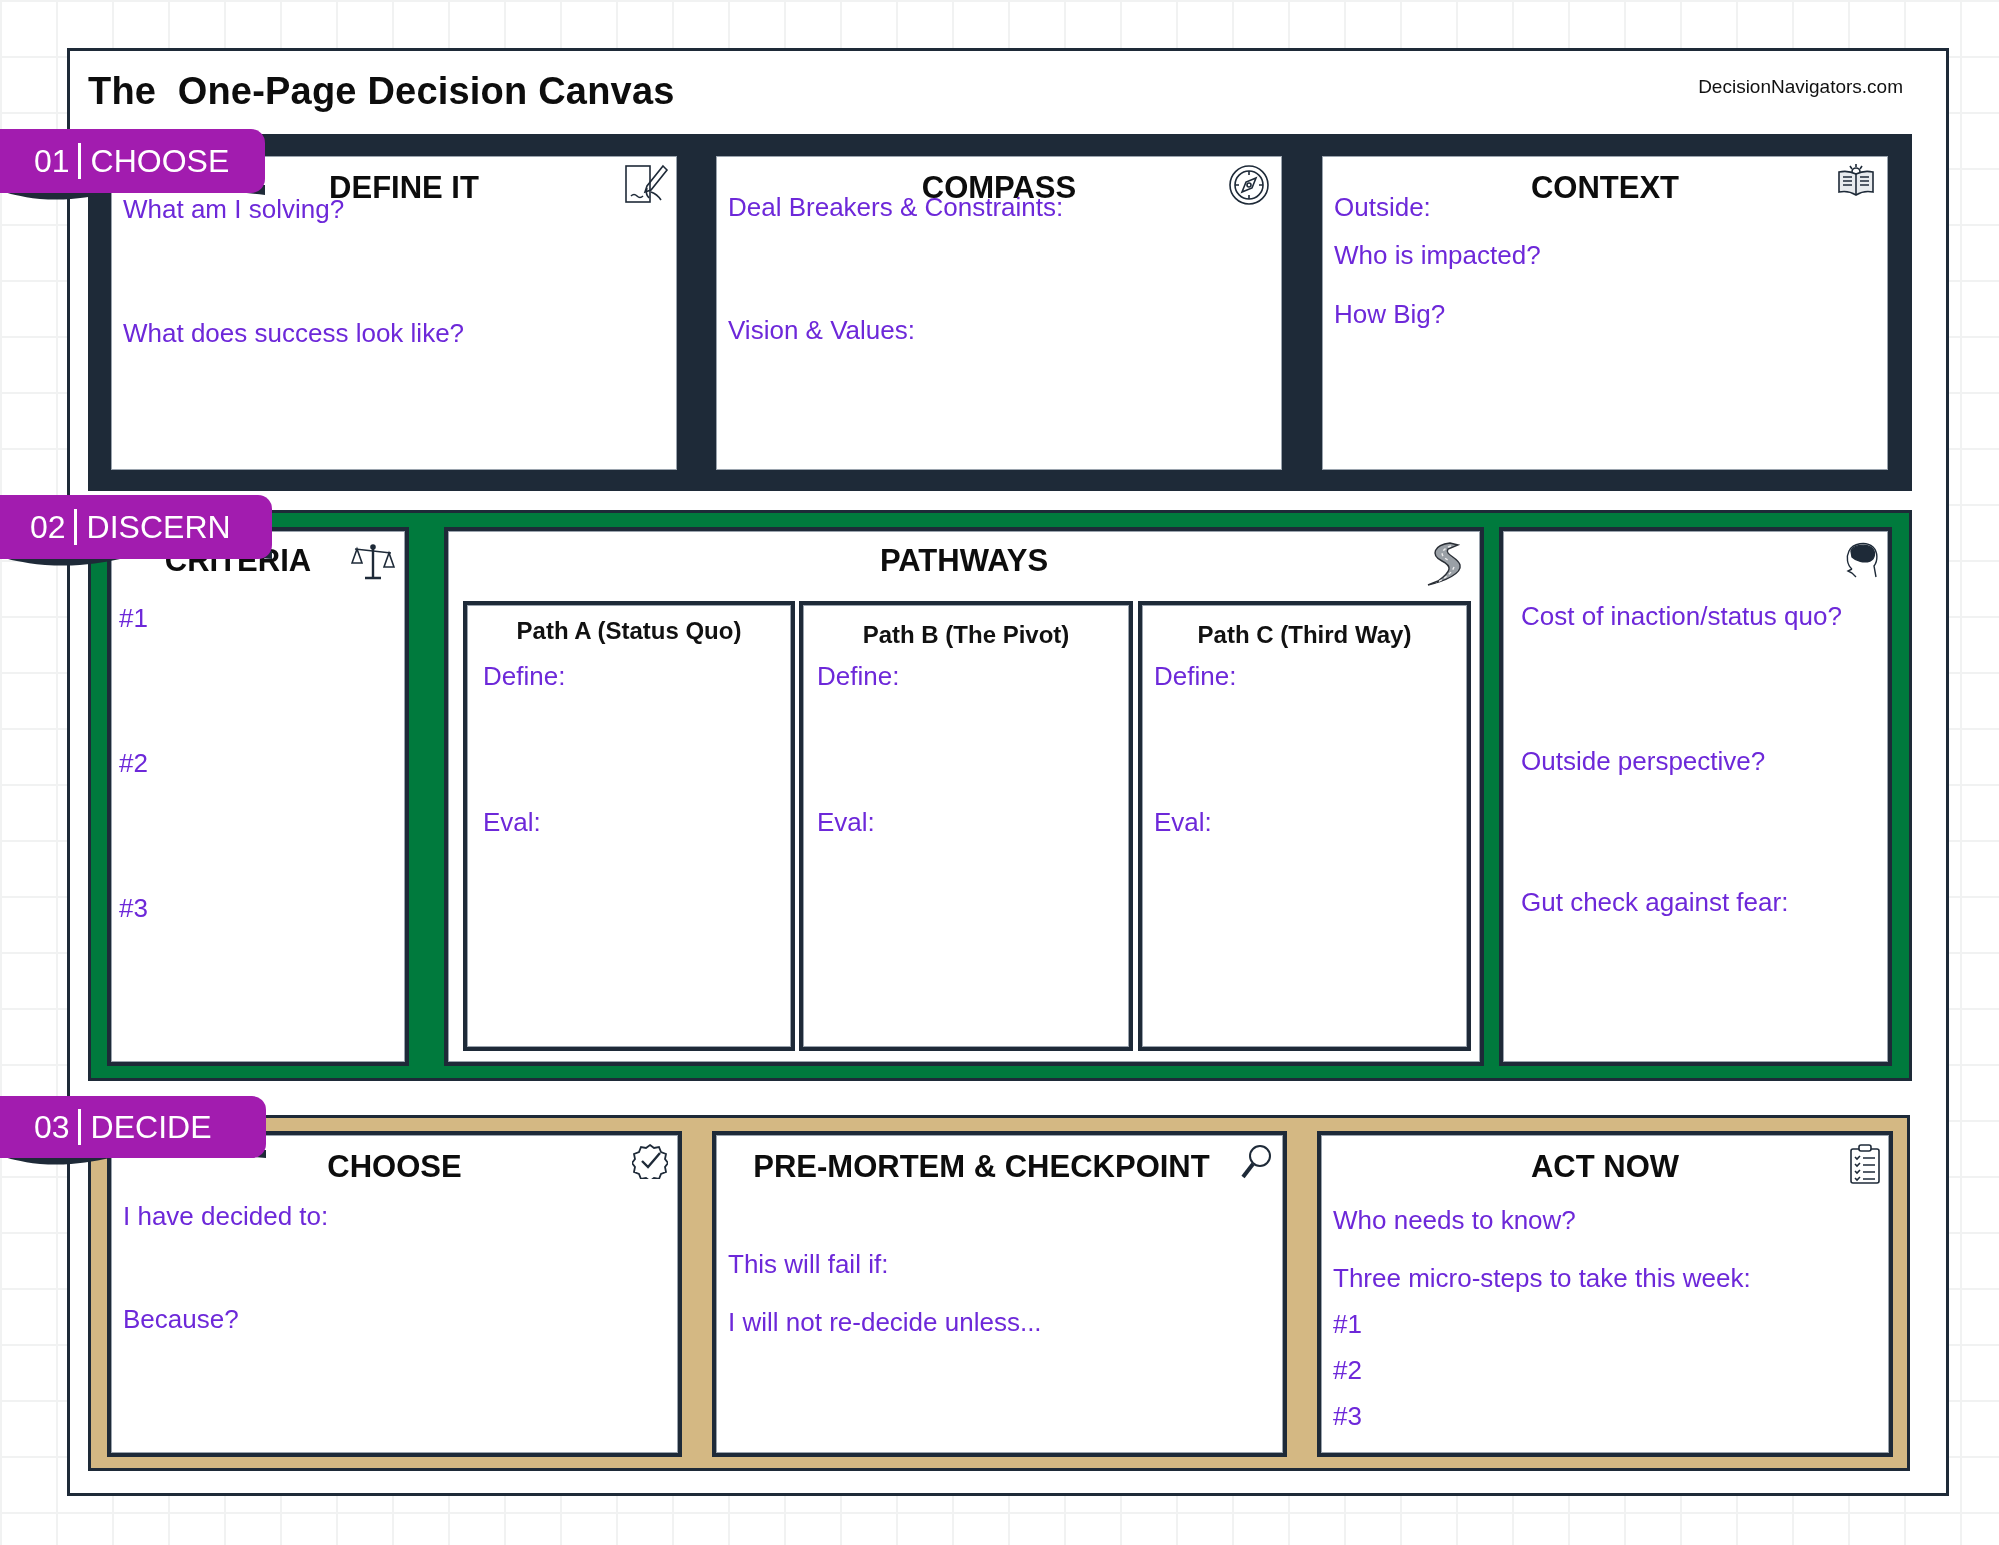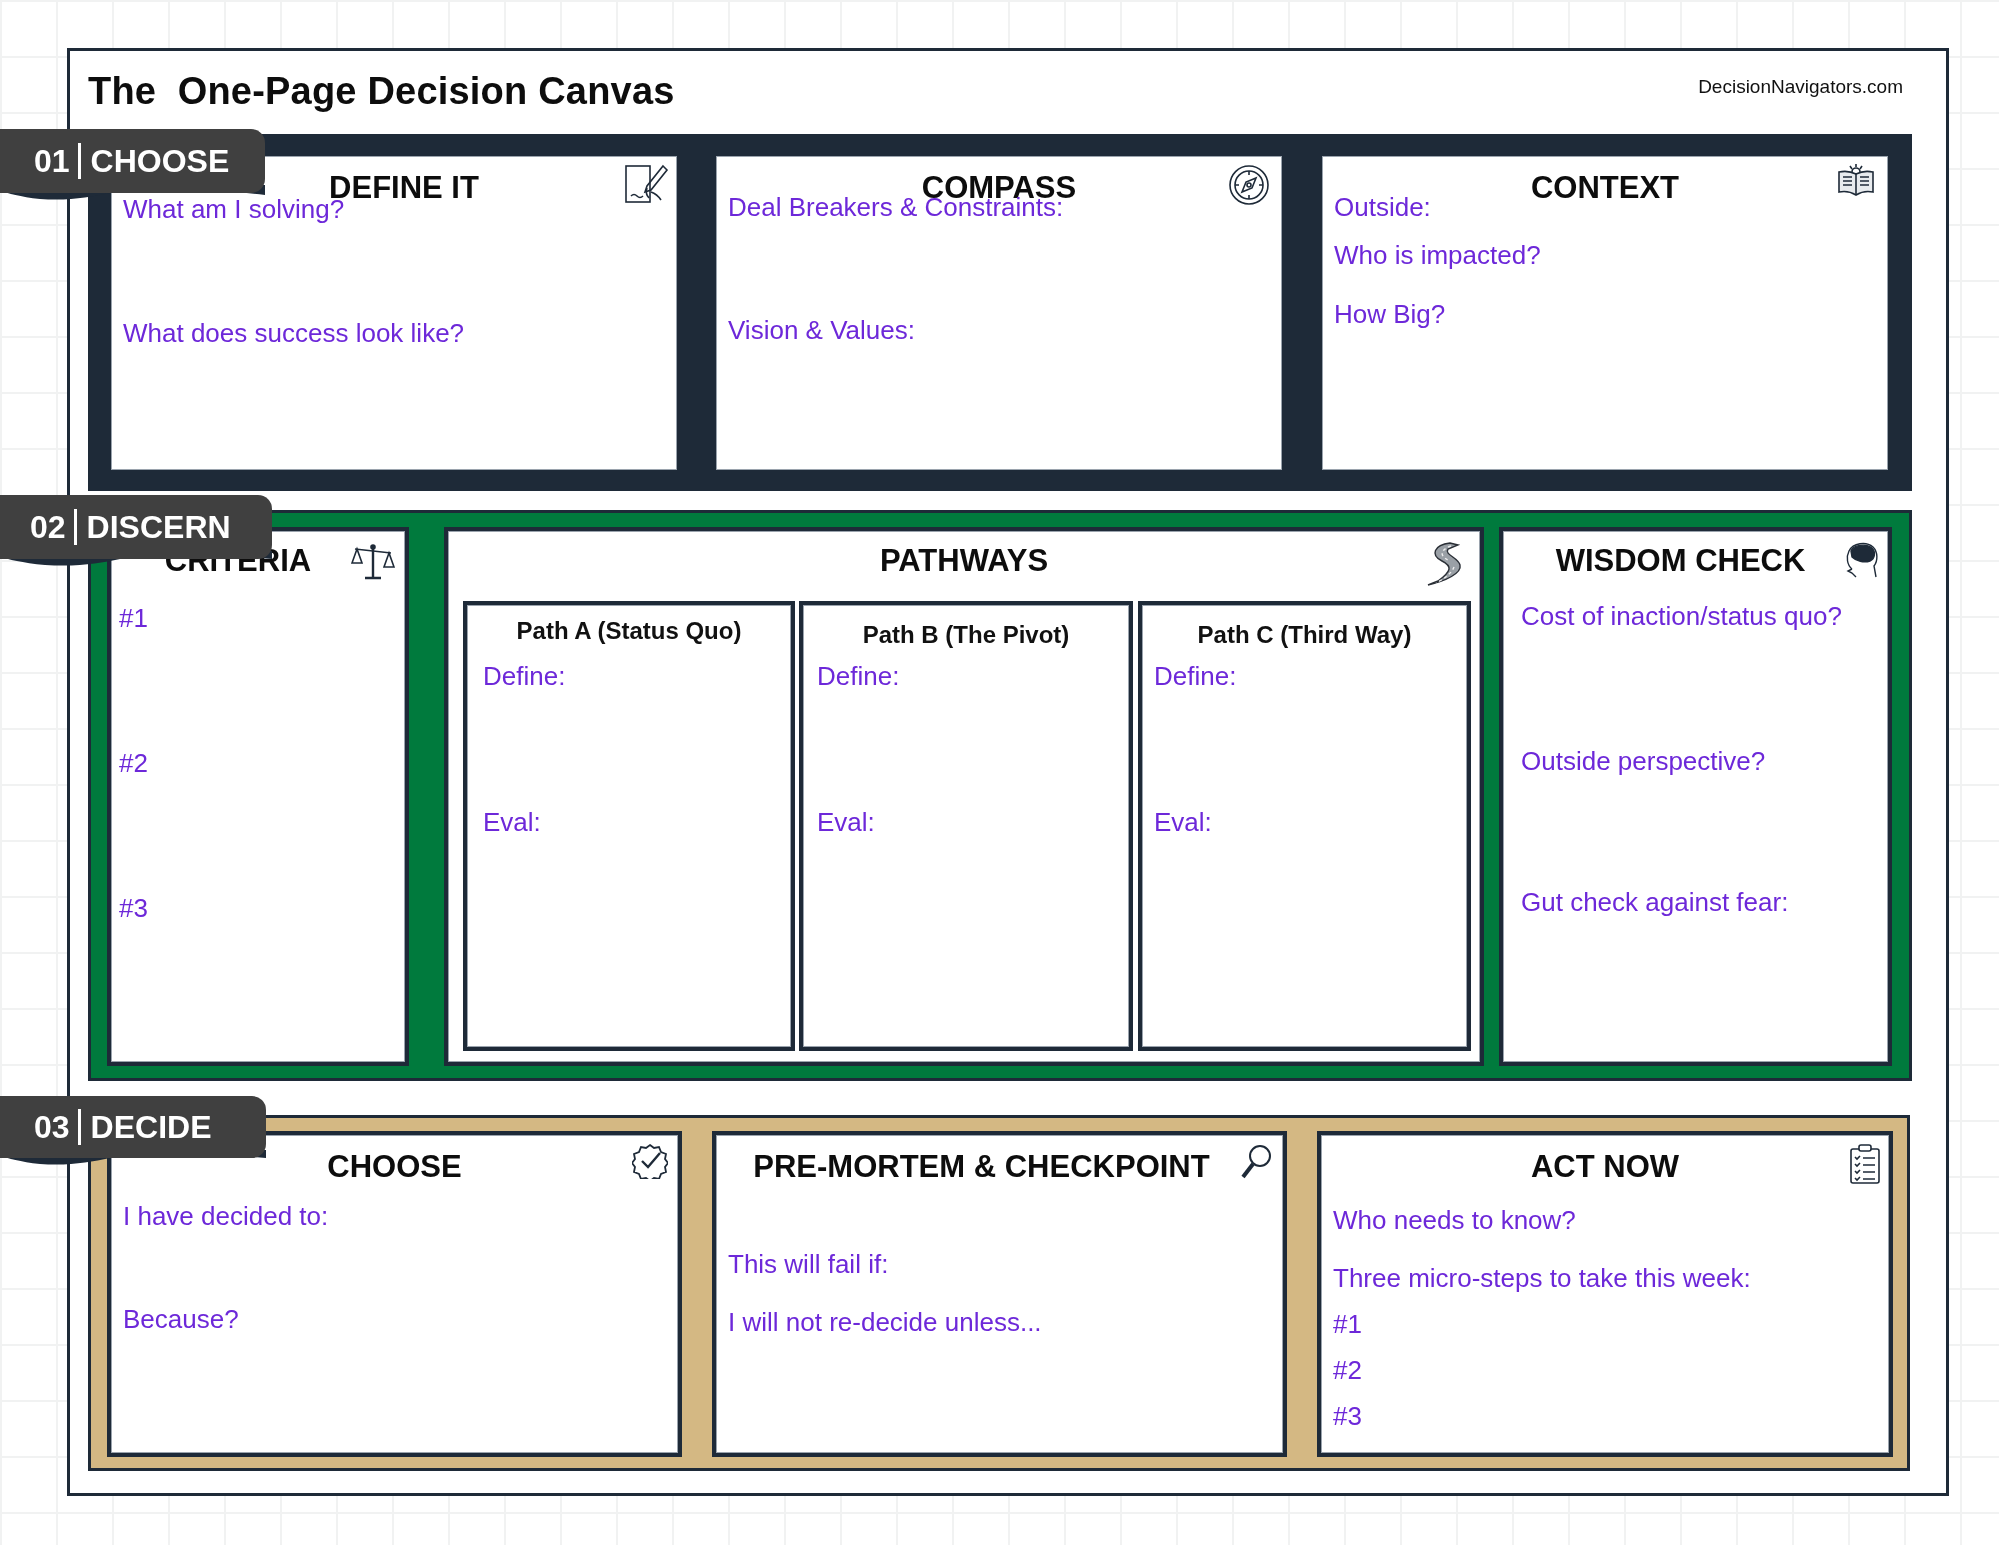--- a/index.html
+++ b/index.html
@@ -20,21 +20,21 @@
   .section { border:3px solid #1e2a38; }
   .s-anchor { left:88px; top:134px; width:1824px; height:357px; background:#1e2a38; }
   .s-discern { left:88px; top:510px; width:1824px; height:571px; background:#007a3d; }
   .s-decide { left:88px; top:1115px; width:1822px; height:356px; background:#d4b883; }
   .card { background:#fff; border:4px solid #1e2a38; box-shadow: inset 0 0 0 1px #9aa3ad; }
   .card-title { position:absolute; left:0; right:0; text-align:center; font-weight:bold; font-size:31px; color:#0d0d0d; }
   .label { position:absolute; font-size:26px; color:#6d28d9; white-space:nowrap; }
   .icon { position:absolute; width:46px; height:46px; }
   .icon svg { width:100%; height:100%; }
   .tab {
-    background:#404040; color:#fff; font-weight:bold; font-size:32px;
+    background:#a21caf; color:#fff; font-weight:normal; font-size:32px;
     border-radius:0 14px 14px 0; padding-left:34px; display:flex; align-items:center; z-index:5;
   }
   .tab .num { margin-right:8px; }
   .tab .bar { display:inline-block; width:3px; height:36px; background:#fff; margin-right:10px; }
   .tab-wave { position:absolute; z-index:4; }
   .sub-title { position:absolute; left:0; right:0; text-align:center; font-weight:bold; font-size:24px; }
 </style>
 </head>
 <body>
 
@@ -146,21 +146,20 @@
     <div class="label" style="left:14px;top:202px;">Eval:</div>
   </div>
   <div class="abs card" style="left:690px;top:70px;width:333px;height:450px;">
     <div class="sub-title" style="top:16px;">Path C (Third Way)</div>
     <div class="label" style="left:12px;top:56px;">Define:</div>
     <div class="label" style="left:12px;top:202px;">Eval:</div>
   </div>
 </div>
 
 <div class="abs card" style="left:1499px;top:527px;width:393px;height:539px;">
-  <div class="card-title" style="top:12px;right:30px;">WISDOM CHECK</div>
   <div class="icon" style="right:8px;top:8px;width:36px;height:40px;">
     <svg viewBox="0 0 36 40" fill="none" stroke="#1e2a38" stroke-width="1.4">
       <path d="M8 30 C3 26 2 18 5 12 C9 4 22 2 29 8 C34 13 34 22 30 27 L32 38"></path>
       <path d="M8 30 L4 32 L8 34 L12 38"></path>
       <path d="M7 12 C9 6 22 4 28 9 C32 13 31 20 26 22 C20 24 12 22 8 18 Z" fill="#1e2a38"></path>
     </svg>
   </div>
   <div class="label" style="left:18px;top:70px;">Cost of inaction/status quo?</div>
   <div class="label" style="left:18px;top:215px;">Outside perspective?</div>
   <div class="label" style="left:18px;top:356px;">Gut check against fear:</div>

